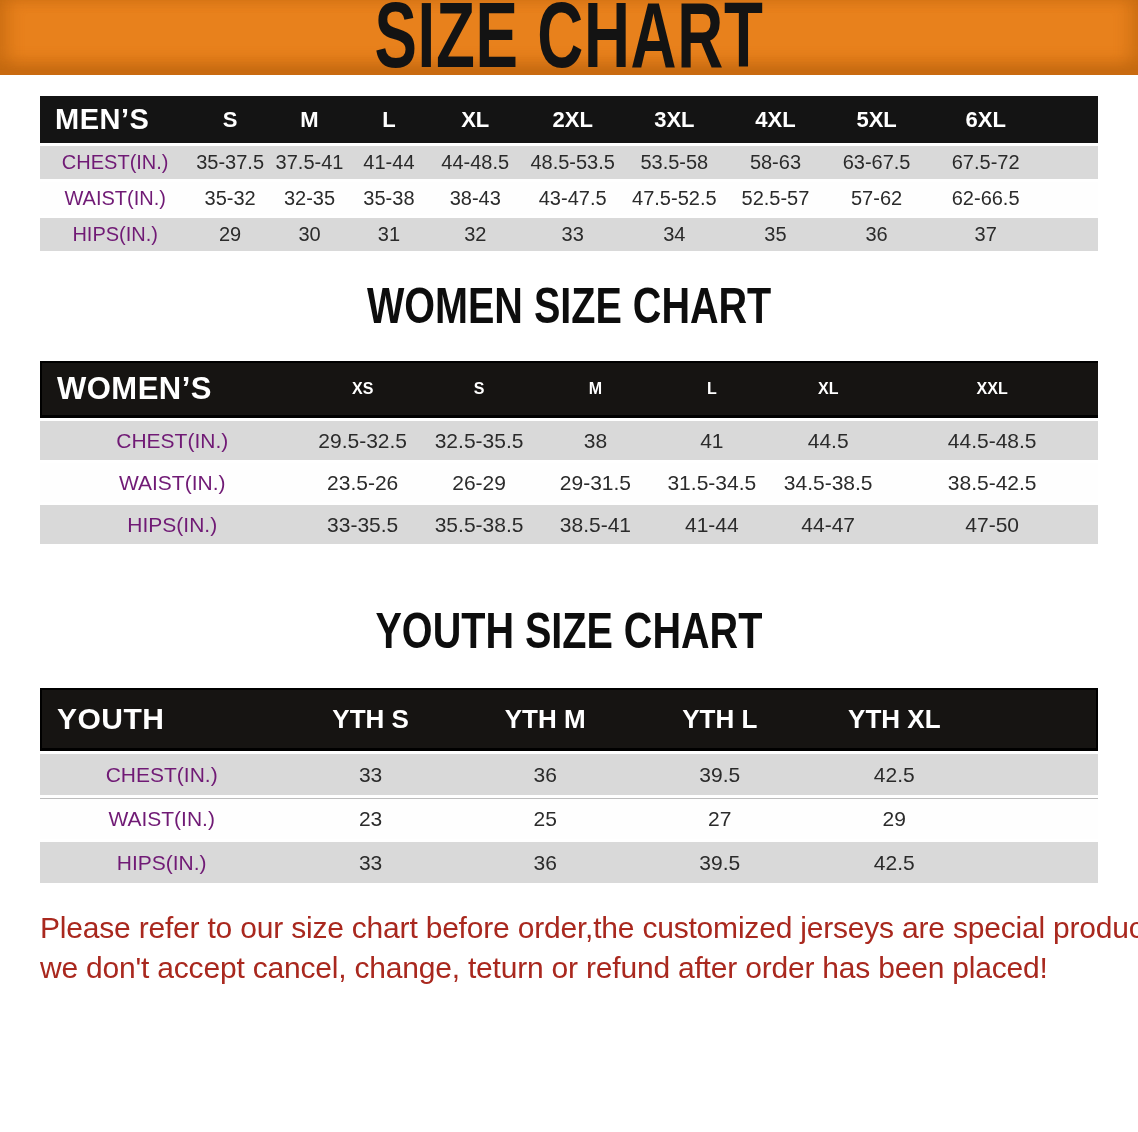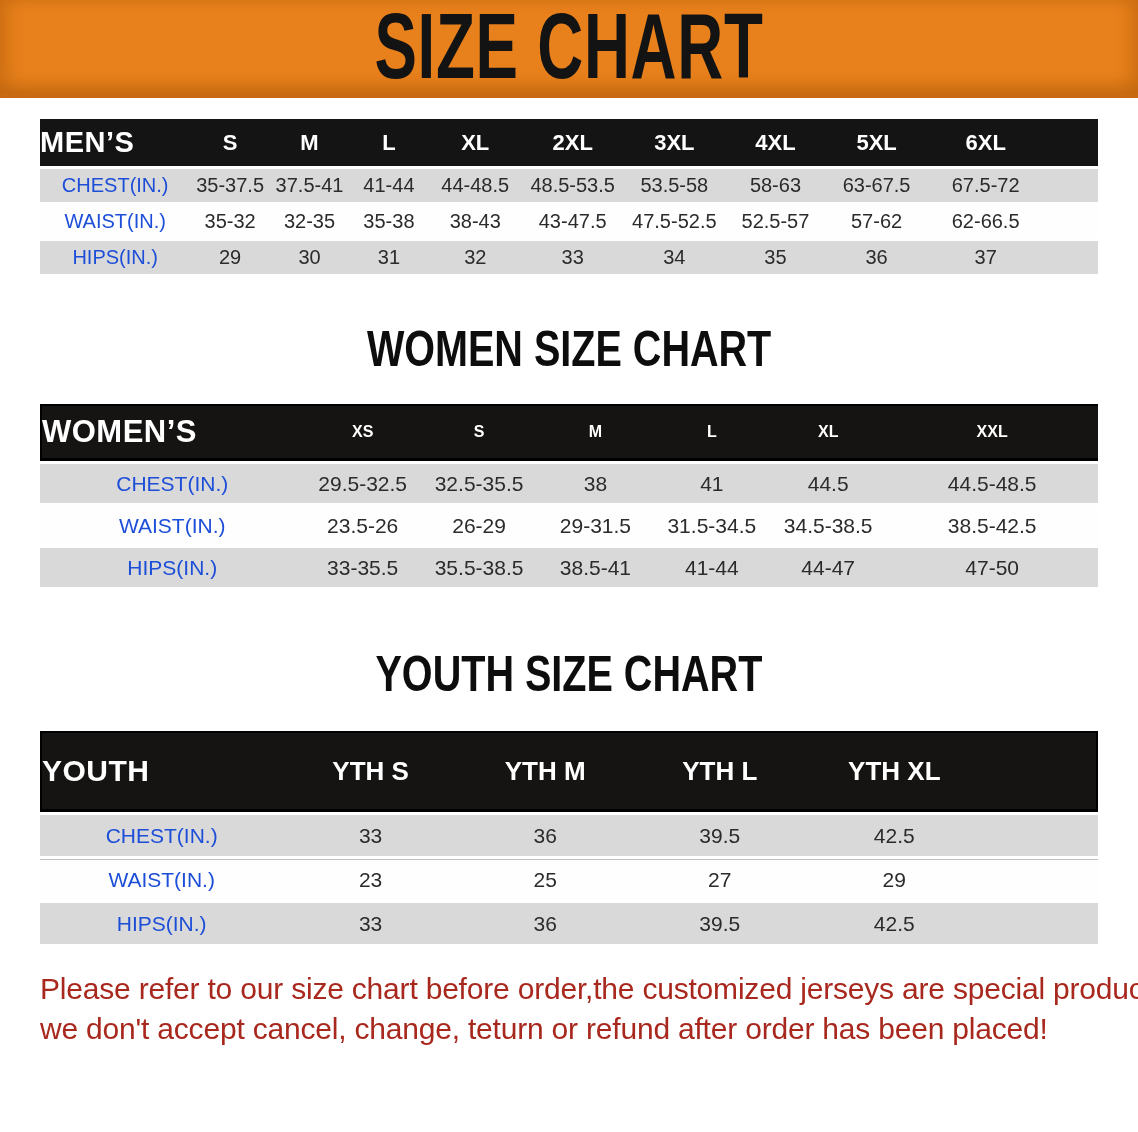--- a/index.html
+++ b/index.html
@@ -12,74 +12,74 @@
   *{box-sizing:border-box;}
   html,body{margin:0;padding:0;}
   body{
     width:1138px;
     min-height:1132px;
     background:#ffffff;
     font-family:"Liberation Sans", sans-serif;
     overflow:hidden;
   }
   .banner{
-    height:98px;
+    height:75px;
     background:var(--banner-bg);
     border-bottom:5px solid var(--banner-edge);
     display:flex;align-items:center;justify-content:center;
     box-shadow:inset 0 -10px 14px rgba(150,75,0,.25), inset 12px 0 14px rgba(150,75,0,.18), inset -12px 0 14px rgba(150,75,0,.18);
   }
   .banner-title{
     display:inline-block;
     font-size:86px;font-weight:bold;color:#131313;
     transform:scale(0.74,1.08);
     letter-spacing:1px;white-space:nowrap;
   }
   #sections{padding:0 40px;}
   .section-heading{margin:0;text-align:center;color:#0d0d0d;}
   .section-heading .condensed{
     display:inline-block;font-size:46px;font-weight:bold;
     transform:scale(0.86,1.1);white-space:nowrap;letter-spacing:0;
   }
   .heading-men{margin-top:26px;}
-  .heading-women{margin-top:44px;}
+  .heading-women{margin-top:24px;}
   .heading-youth{margin-top:56px;}
   .size-table{
     width:100%;table-layout:fixed;
     border-collapse:separate;border-spacing:0 3px;
   }
   .tbl-men{margin-top:18px;}
   .tbl-women{margin-top:26px;}
   .tbl-youth{margin-top:28px;}
   .size-table th{
     background:var(--bar-bg);color:#fff;font-weight:bold;
     text-align:center;padding:0;vertical-align:middle;
   }
   .tbl-women th,.tbl-youth th{
     border-top:2px solid #000;border-bottom:3px solid #000;
     background:#161412;
   }
   .tbl-women th:first-child,.tbl-youth th:first-child{border-left:2px solid #000;margin-left:25px;}
   .tbl-women th:last-child,.tbl-youth th:last-child{border-right:2px solid #000;}
   .tbl-men th{height:47px;font-size:22px;}
   .tbl-women th{height:57px;font-size:16px;}
-  .tbl-youth th{height:81px;font-size:26px;}
+  .tbl-youth th{height:63px;font-size:26px;}
   .size-table th.label-cell{
-    text-align:left;letter-spacing:.5px;
+    text-align:left;padding-left:15px;letter-spacing:.5px;
   }
   .tbl-men th.label-cell{font-size:29px;}
   .tbl-women th.label-cell{font-size:31px;}
   .tbl-youth th.label-cell{font-size:30px;}
   .size-table td{
     text-align:center;color:#2b2b2b;padding:0;vertical-align:middle;
   }
   .tbl-men td{height:33px;font-size:20px;}
   .tbl-women td{height:39px;font-size:21px;}
   .tbl-youth td{height:41px;font-size:21px;}
-  .size-table td.label-cell{color:#1d4ed8;}
+  .size-table td.label-cell{color:#701a75;}
   .size-table tbody tr:nth-child(odd) td{background:var(--row-gray);}
   .size-table tbody tr:nth-child(even) td{background:#fefefe;}
   .tbl-youth tbody tr:nth-child(even) td{border-top:1px solid #bdbdbd;}
   .spacer-cell{padding:0;}
   
   .tbl-men th:nth-child(1){width:14.2%;}
   .tbl-men th:nth-child(2),.tbl-men th:nth-child(3),.tbl-men th:nth-child(4){width:7.5%;}
   .tbl-men th:nth-child(5){width:8.8%;}
   .tbl-men th:nth-child(6),.tbl-men th:nth-child(7),.tbl-men th:nth-child(9){width:9.6%;}
   .tbl-men th:nth-child(8){width:9.5%;}

